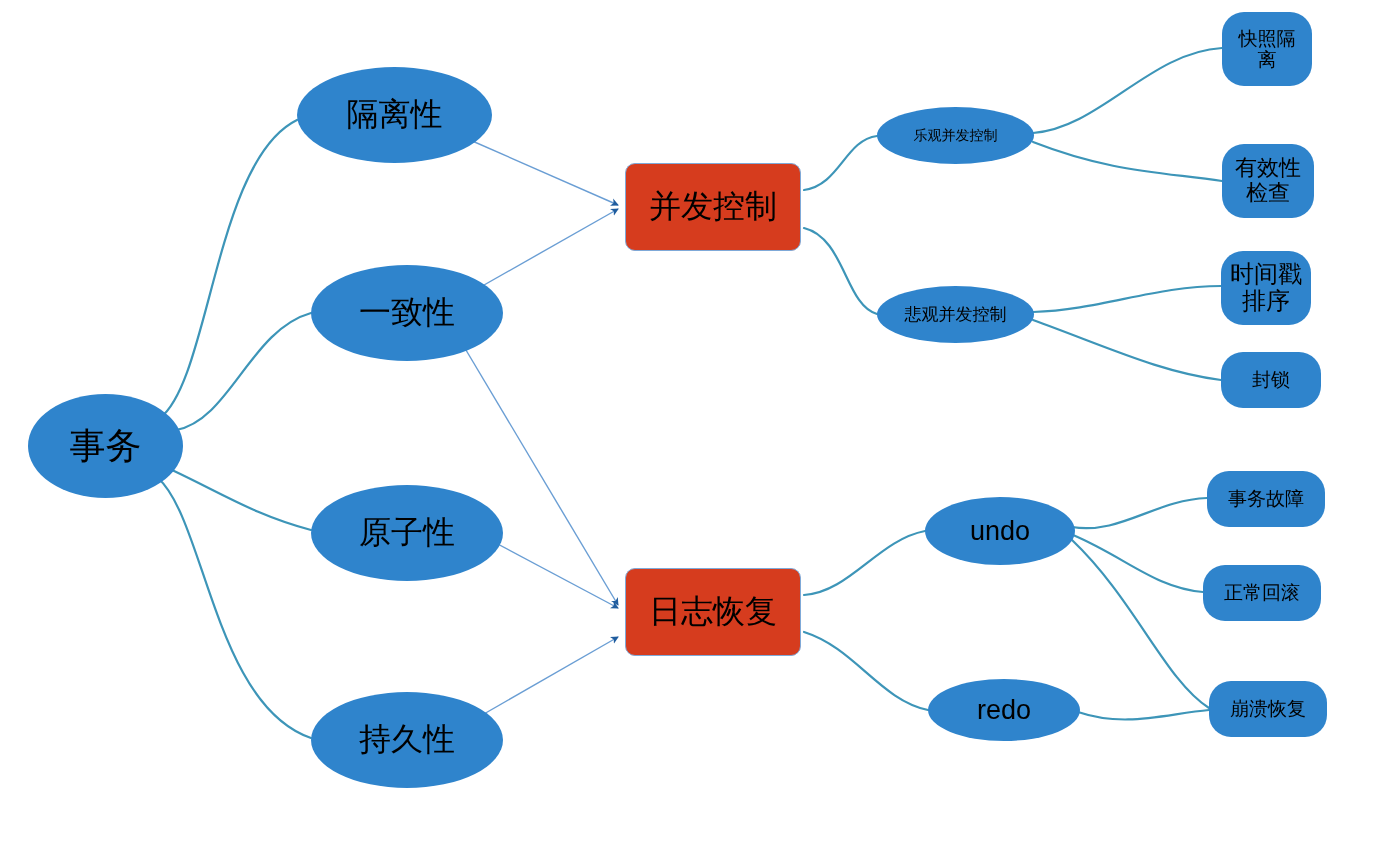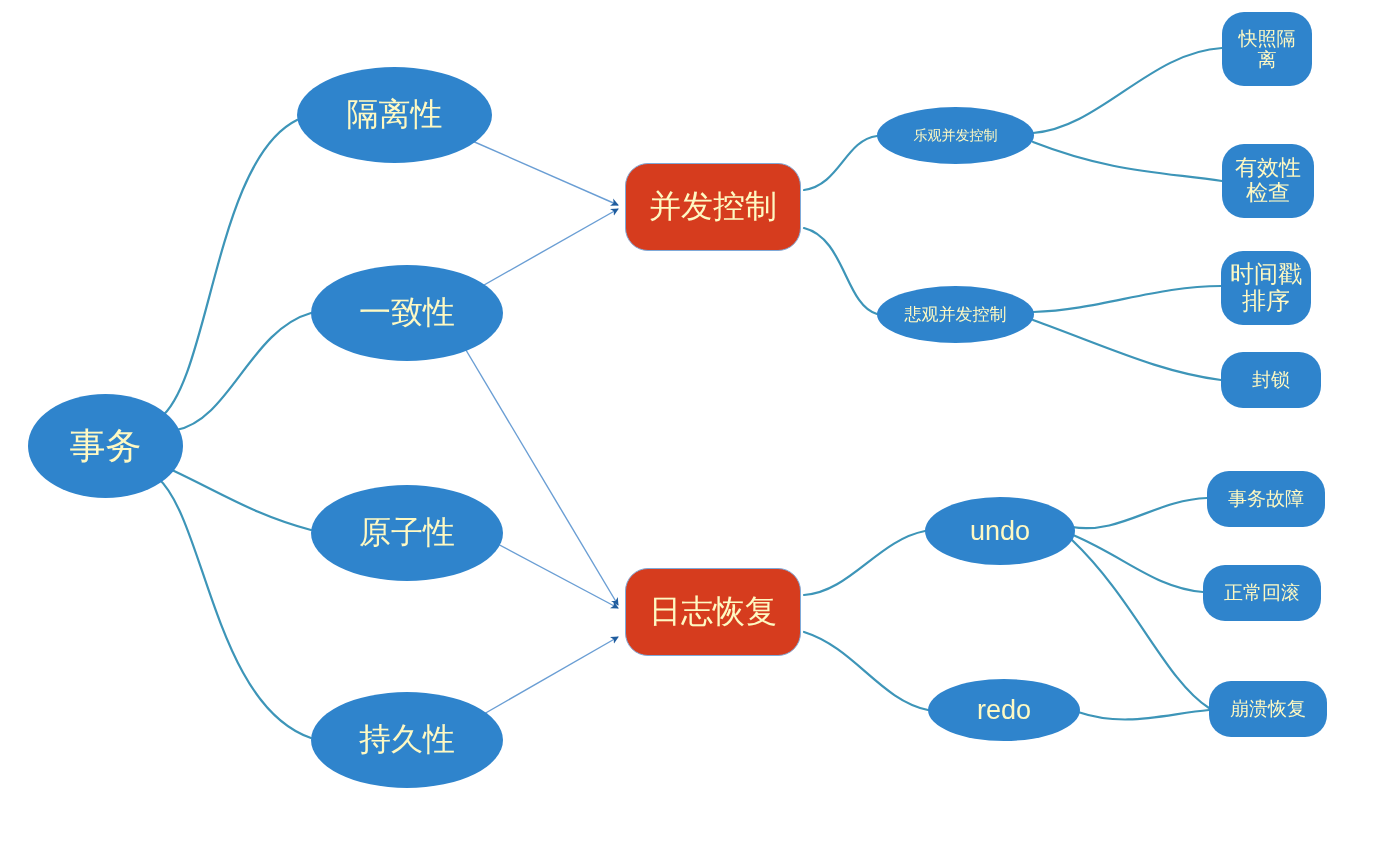--- a/index.html
+++ b/index.html
@@ -20,29 +20,29 @@
     left: 0; top: 0;
     width: 1399px;
     height: 842px;
   }
   .node {
     position: absolute;
     display: flex;
     align-items: center;
     justify-content: center;
     text-align: center;
-    color: #fef9c3;
+    color: #000000;
     box-sizing: border-box;
     line-height: 1.12;
     white-space: pre-line;
     z-index: 3;
     user-select: none;
   }
   .node.ellipse { border-radius: 50%; }
-  .node.rect    { border-radius: 23px; }
+  .node.rect    { border-radius: 10px; }
   .node.pill    { border-radius: 22px; }
 </style>
 </head>
 <body>
 
 <div id="canvas">
   <svg id="edge-layer" viewBox="0 0 1399 842" xmlns="http://www.w3.org/2000/svg">
     <defs>
       <marker id="arrowhead" markerWidth="9" markerHeight="9" refX="7" refY="4.5" orient="auto" markerUnits="userSpaceOnUse">
         <path d="M 0,0.6 L 8,4.5 L 0,8.4 L 2.2,4.5 Z" fill="#1f5c9e"></path>

